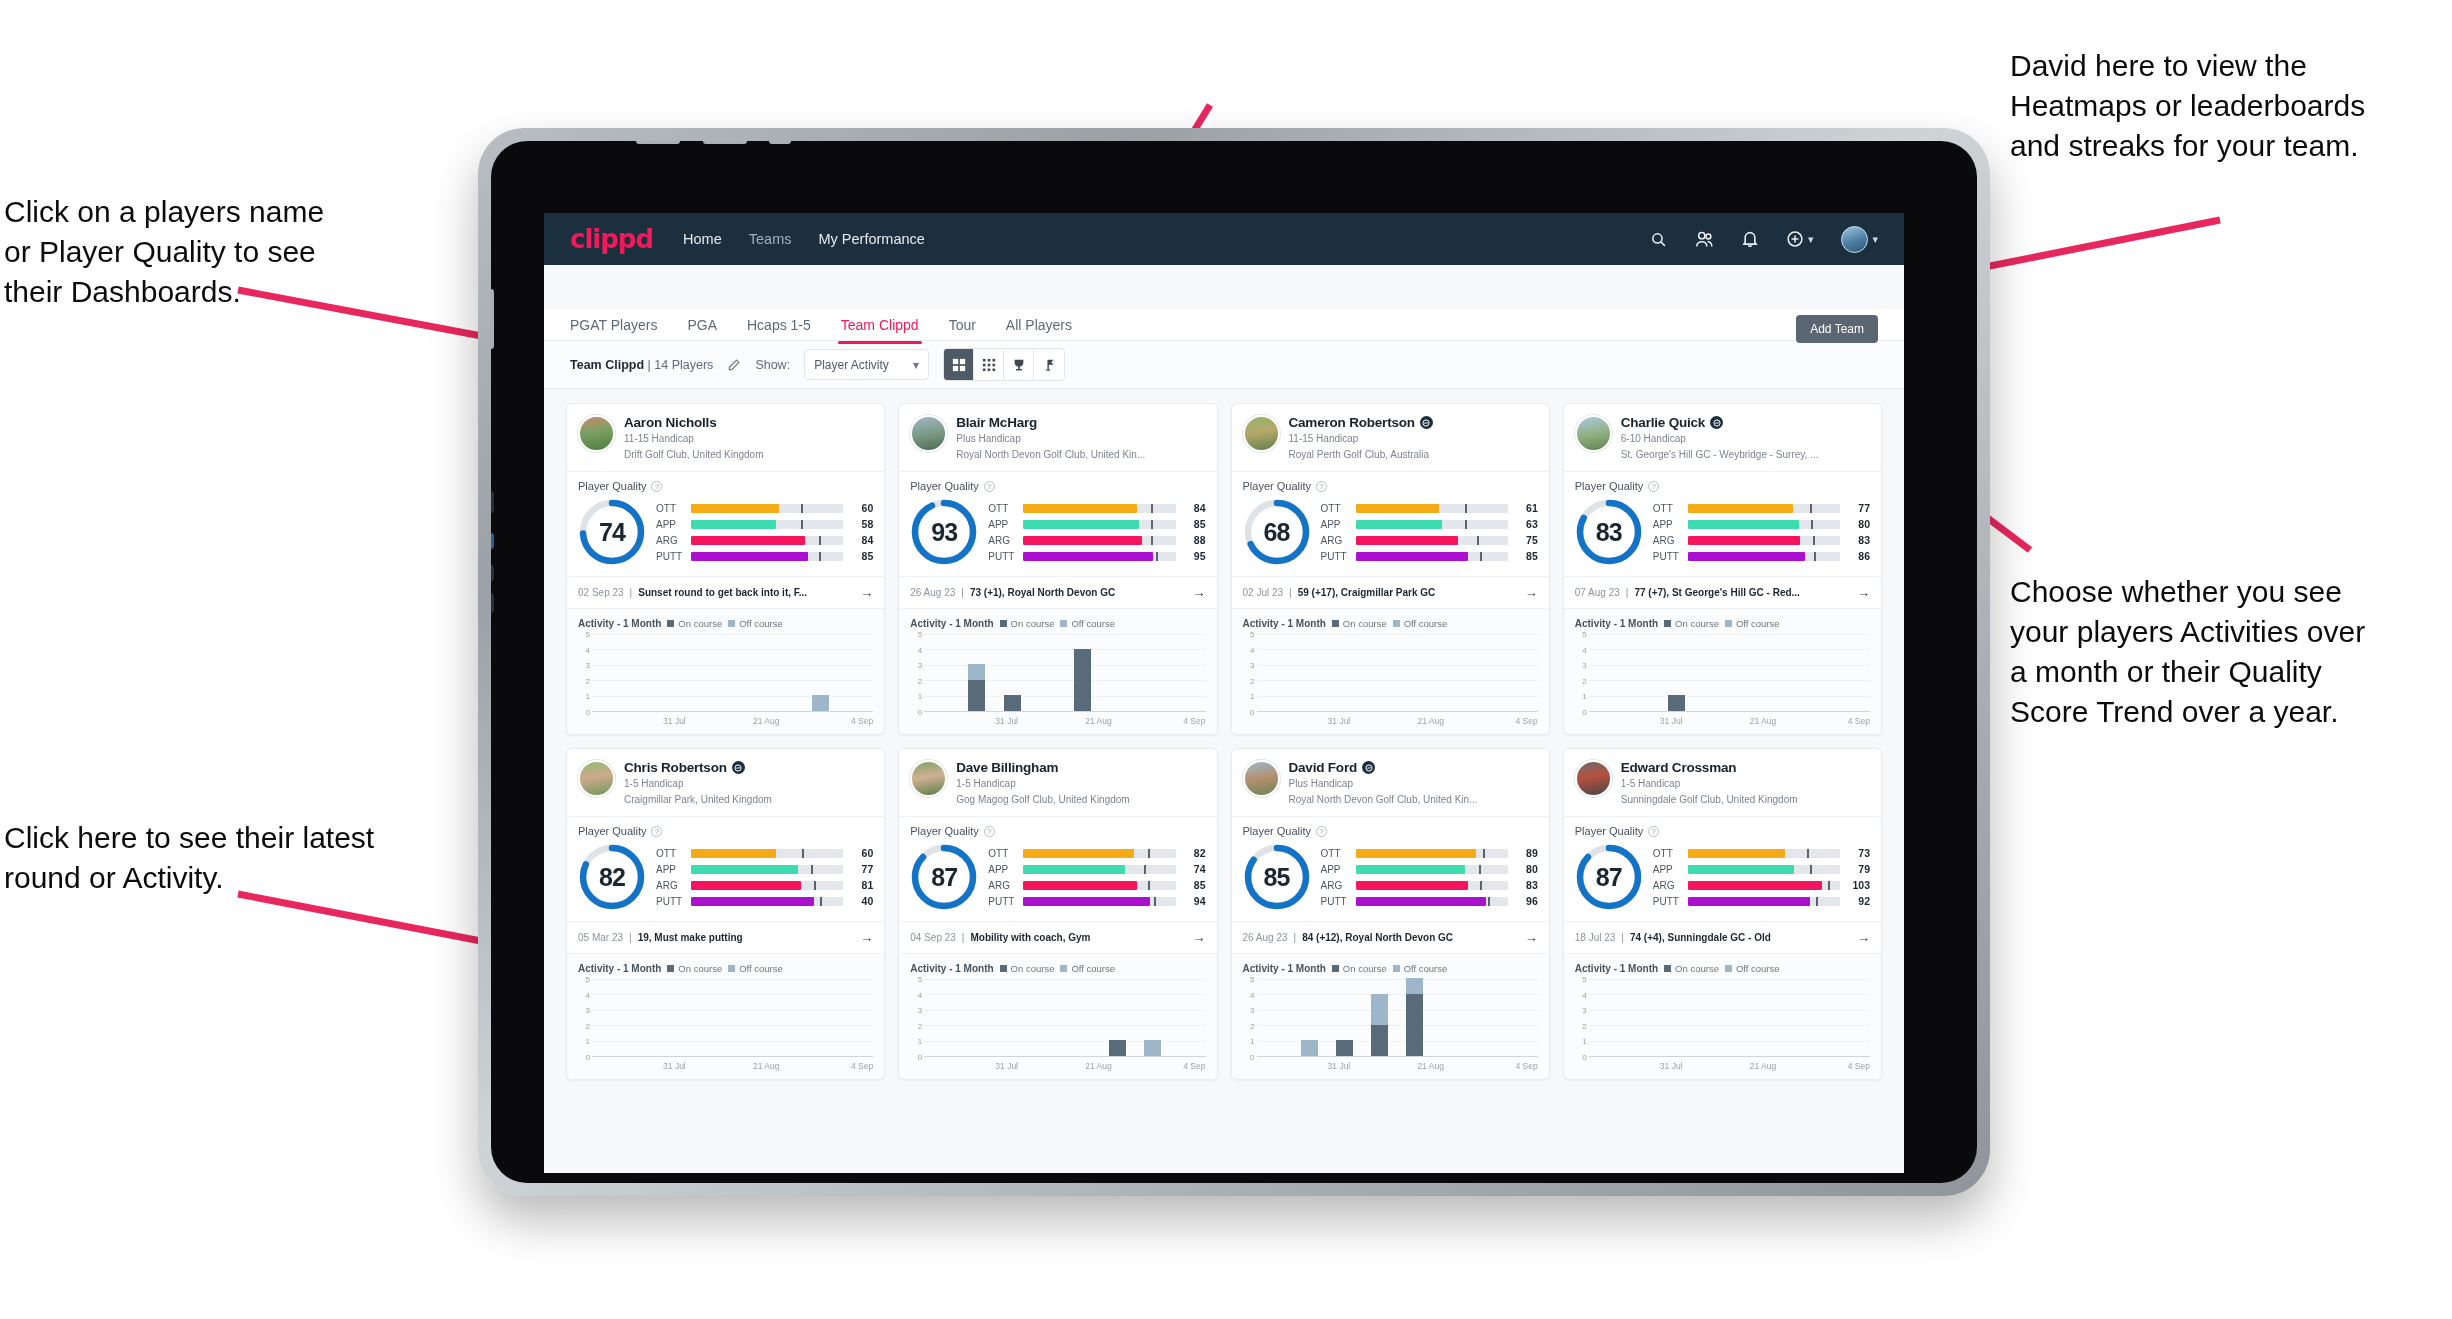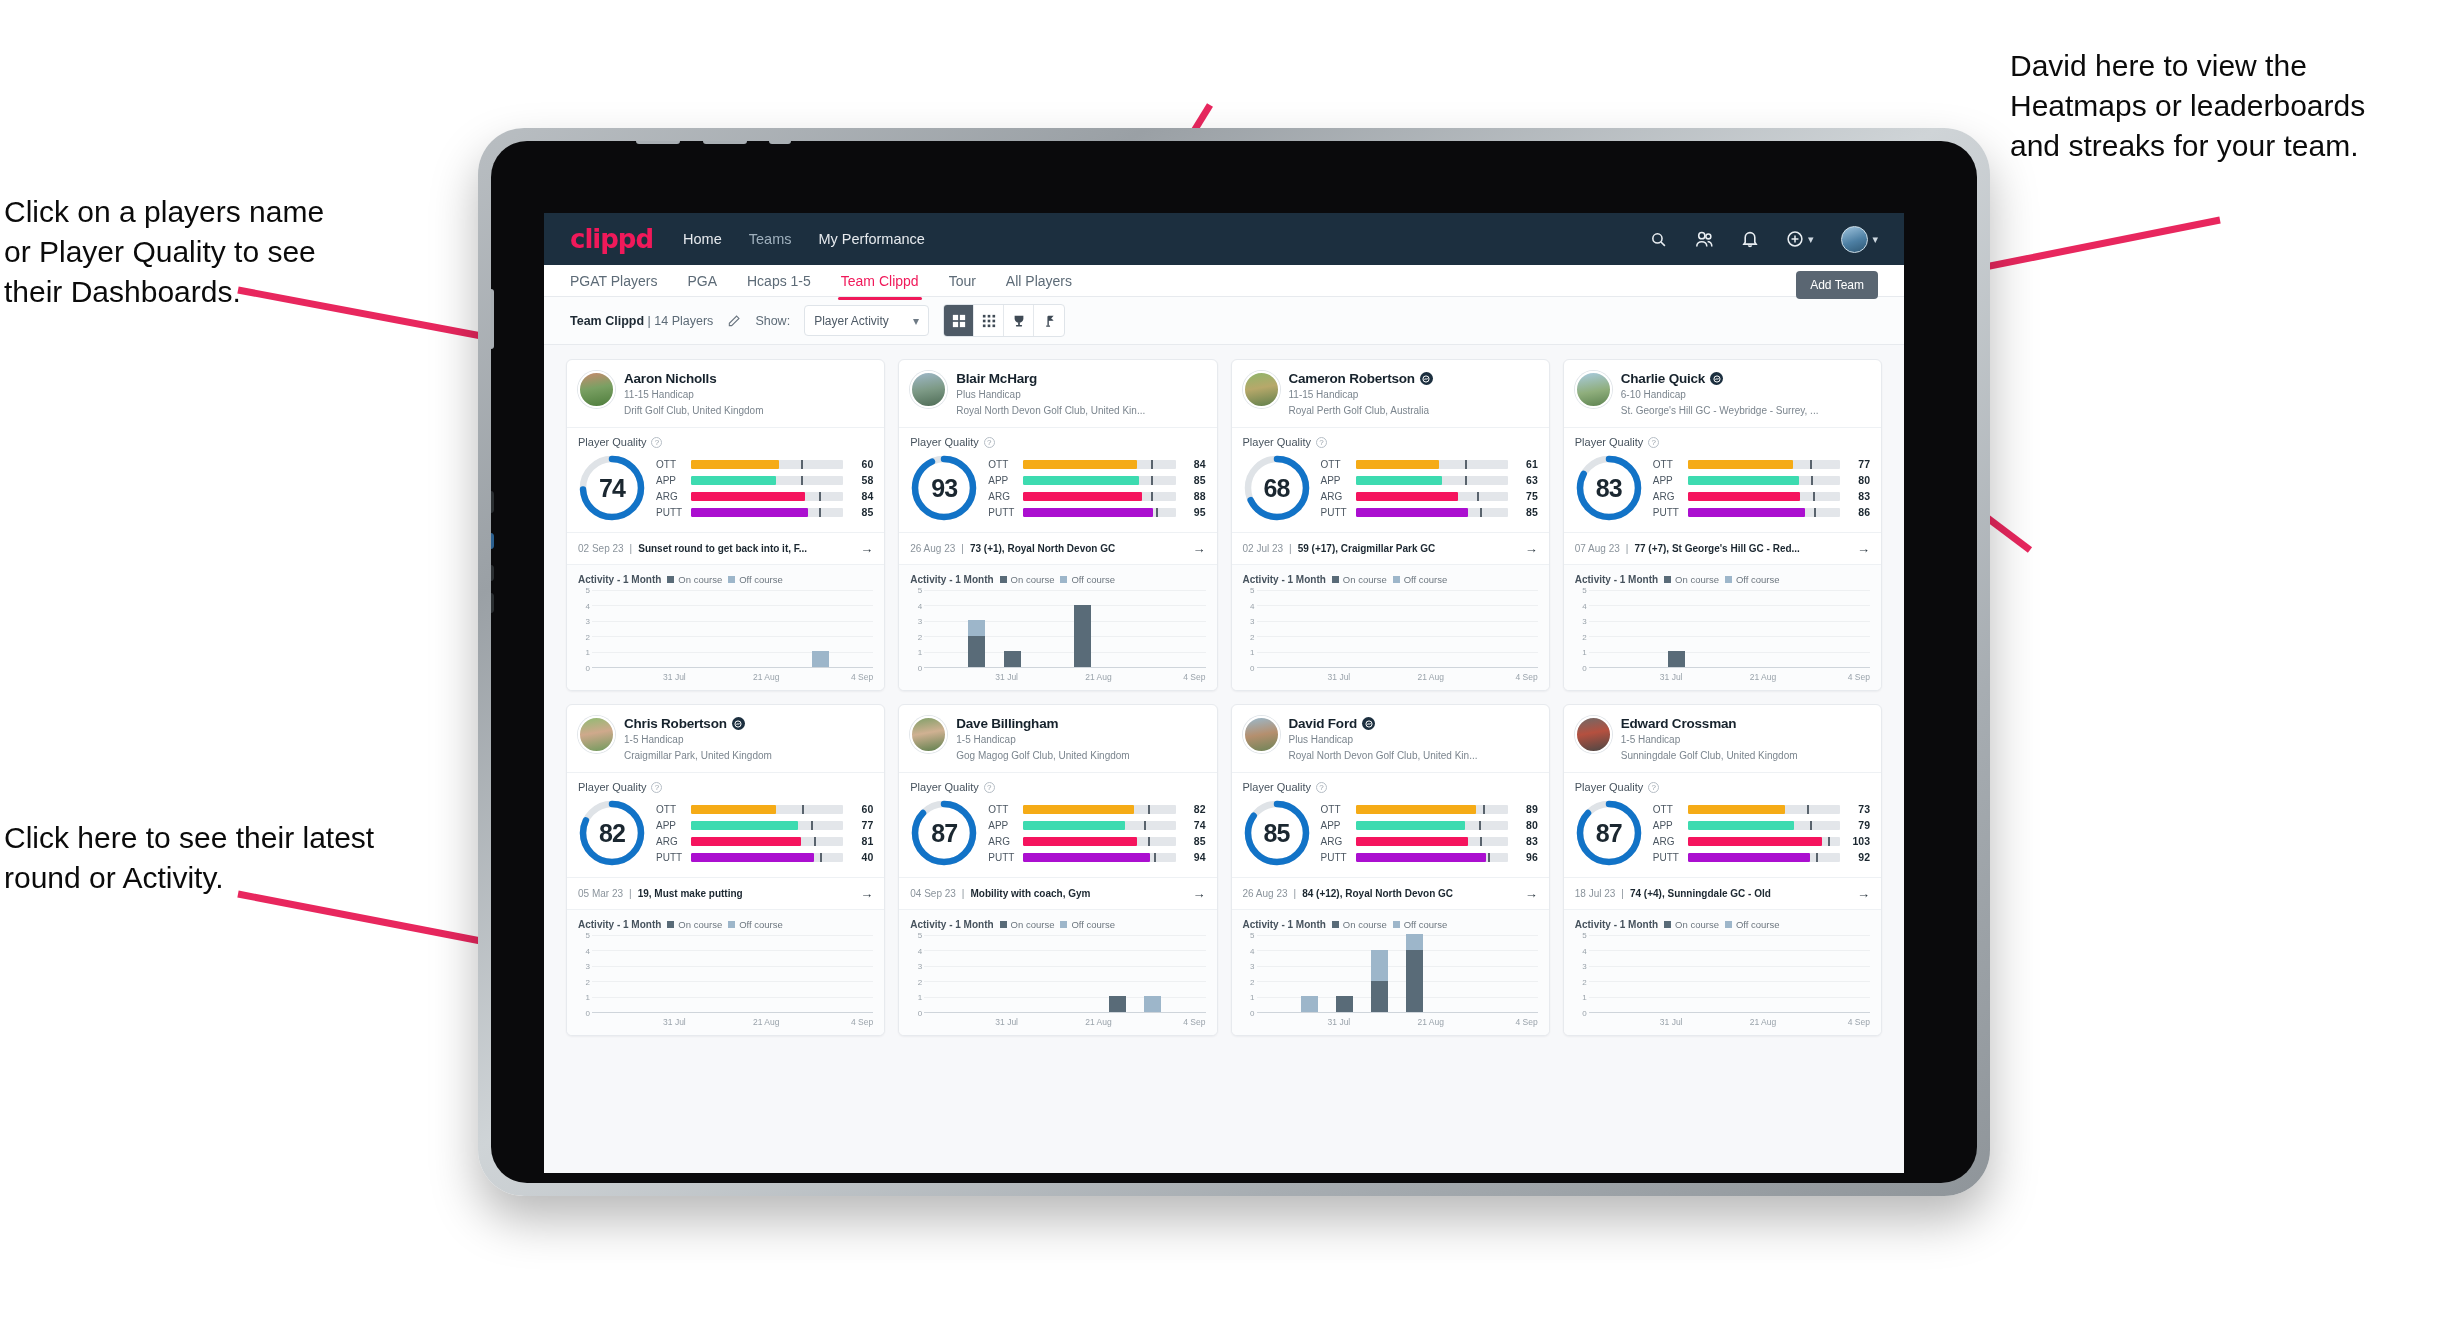--- a/index.html
+++ b/index.html
@@ -79,21 +79,21 @@
   .avatar-nav {
     width: 27px; height: 27px; border-radius: 50%;
     background: linear-gradient(160deg,#9ec3dd,#4d7fa3 55%,#2e5773);
     border: 1.5px solid #cfe0ea;
   }
 
   
   .tabsbar {
     height: 32px; background: #ffffff;
     display: flex; align-items: center; padding: 0 26px;
-    border-bottom: 1px solid #e7eaee; position: relative;
+    border-bottom: 1px solid #e7eaee; position: relative; margin-top: 44px;
   }
   .tab { font-size: 14px; color: #5d6b77; margin-right: 30px; padding: 11px 0 10px; position: relative; }
   .tab.active { color: #f0195a; }
   .tab.active::after {
     content:""; position:absolute; left:-3px; right:-3px; bottom:-1px;
     height:3px; background:#f0195a; border-radius:2px;
   }
   .add-team-btn {
     position:absolute; right: 26px; top: 6px;
     background:#5a6672; color:#fff; font-size:12px;
@@ -198,20 +198,24 @@
 <body>
 
 <div id="stage">
 
   <div class="annot" style="left:2010px; top:46px;">David here to view the
 Heatmaps or leaderboards
 and streaks for your team.</div>
   <div class="annot" style="left:4px; top:192px;">Click on a players name
 or Player Quality to see
 their Dashboards.</div>
+  <div class="annot" style="left:2010px; top:572px;">Choose whether you see
+your players Activities over
+a month or their Quality
+Score Trend over a year.</div>
   <div class="annot" style="left:4px; top:818px;">Click here to see their latest
 round or Activity.</div>
 
   <svg class="arrow-svg" style="left:1100px; top:95px;" width="220" height="160">
     <defs>
         <marker id="ah1" markerWidth="7" markerHeight="7" refX="4.5" refY="3.5" orient="auto">
       <path d="M0,0 L7,3.5 L0,7 Z" fill="#e8275e"></path>
         </marker>
       </defs>
     <path d="M110,10 L36,130" stroke="#e8275e" stroke-width="7" fill="none" marker-end="url(#ah1)"></path>

